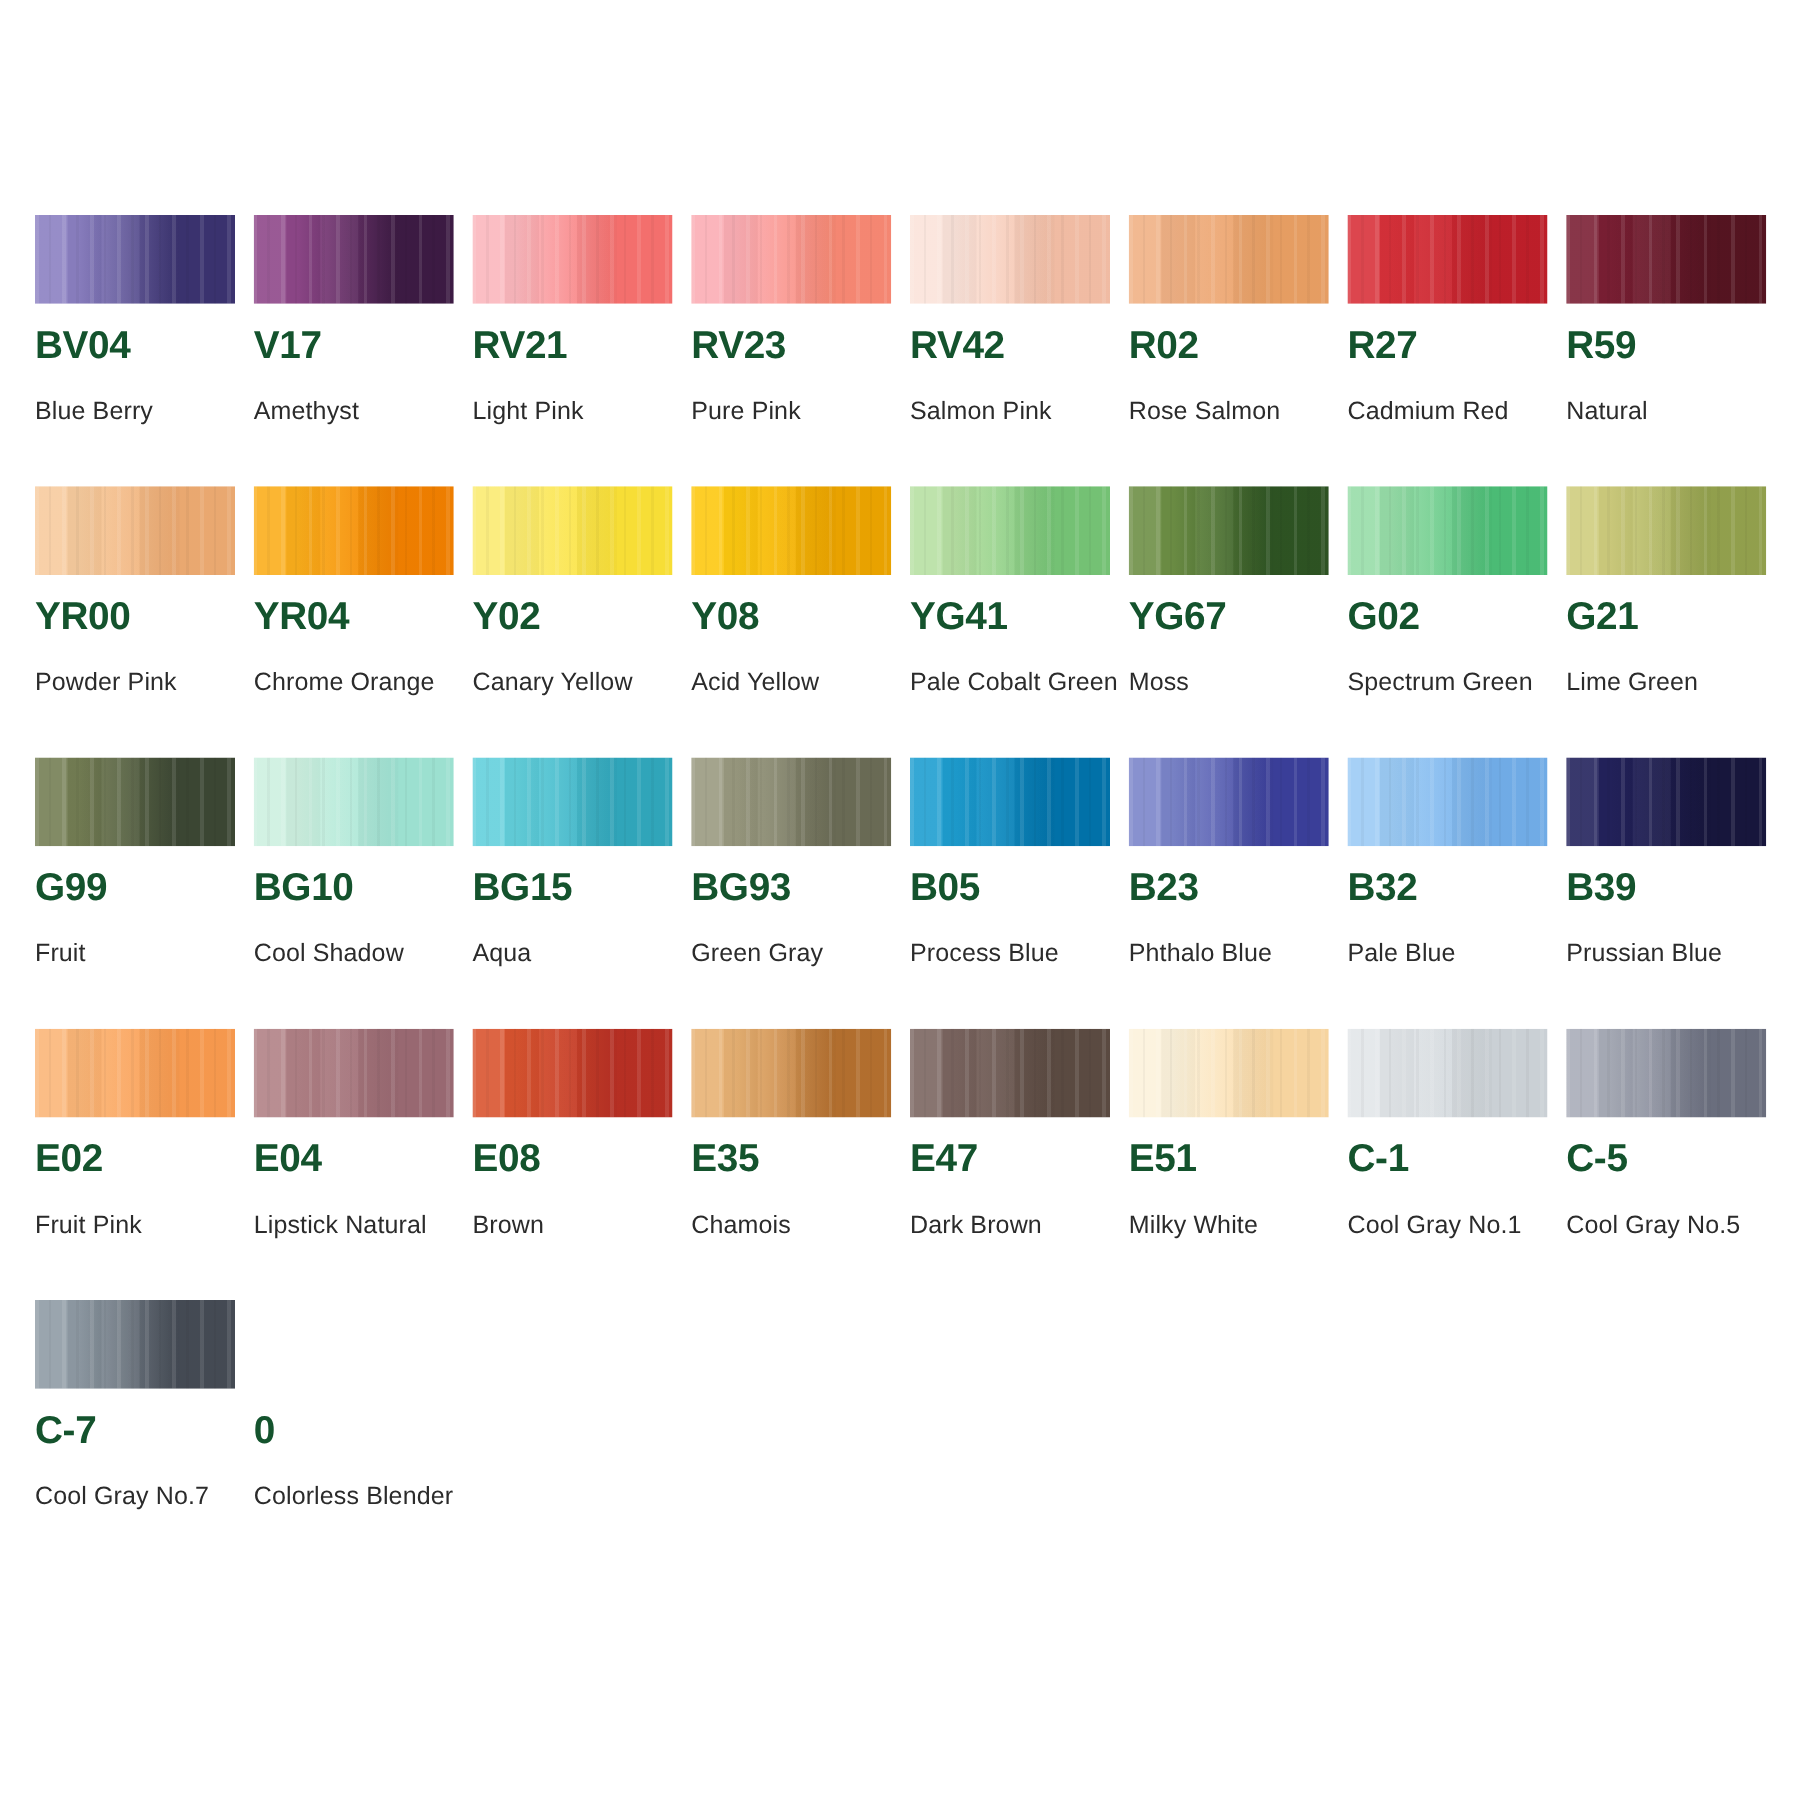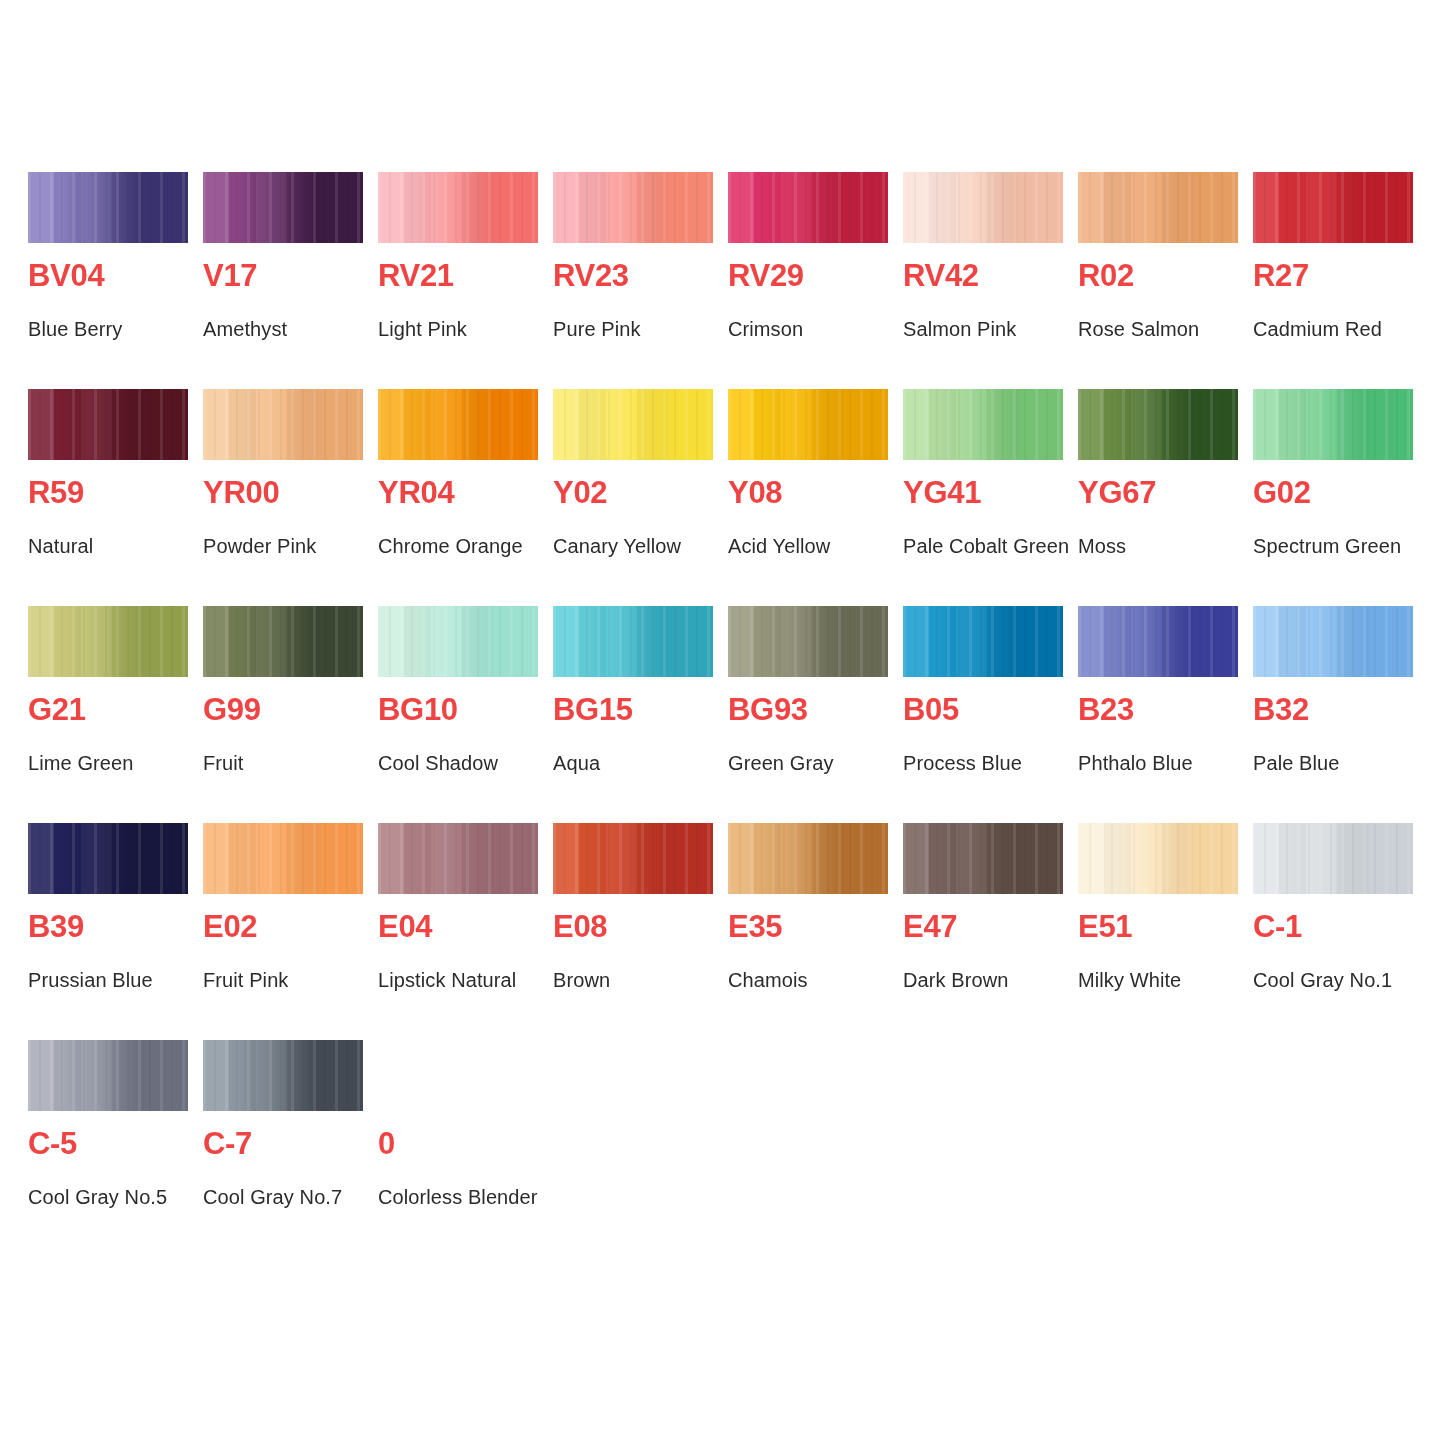--- a/index.html
+++ b/index.html
@@ -99,21 +99,21 @@
   .swatch.empty {
     background: #ffffff;
   }
 
   .code {
     position: absolute;
     left: 0;
     top: 88px;
     font-size: 31px;
     font-weight: bold;
-    color: #ef4444;
+    color: #14532d;
     letter-spacing: -0.3px;
     line-height: 1;
     white-space: nowrap;
   }
 
   .name {
     position: absolute;
     left: 0;
     top: 137px;
     width: 178px;
@@ -160,29 +160,20 @@
         <div class="swatch">
           <div class="base" style="background: linear-gradient(to right, rgb(251, 173, 180) 0%, rgb(251, 173, 180) 22%, rgb(249, 137, 116) 72%, rgb(249, 137, 116) 100%);"></div>
           <div class="bands"></div>
           <div class="streaks"></div>
         </div>
         <div class="code">RV23</div>
         <div class="name">Pure Pink</div>
       </div>
       <div class="cell">
         <div class="swatch">
-          <div class="base" style="background: linear-gradient(to right, rgb(224, 51, 106) 0%, rgb(224, 51, 106) 22%, rgb(192, 32, 63) 72%, rgb(192, 32, 63) 100%);"></div>
-          <div class="bands"></div>
-          <div class="streaks"></div>
-        </div>
-        <div class="code">RV29</div>
-        <div class="name">Crimson</div>
-      </div>
-      <div class="cell">
-        <div class="swatch">
           <div class="base" style="background: linear-gradient(to right, rgb(251, 227, 218) 0%, rgb(251, 227, 218) 22%, rgb(245, 191, 166) 72%, rgb(245, 191, 166) 100%);"></div>
           <div class="bands"></div>
           <div class="streaks"></div>
         </div>
         <div class="code">RV42</div>
         <div class="name">Salmon Pink</div>
       </div>
       <div class="cell">
         <div class="swatch">
           <div class="base" style="background: linear-gradient(to right, rgb(240, 177, 133) 0%, rgb(240, 177, 133) 22%, rgb(234, 160, 100) 72%, rgb(234, 160, 100) 100%);"></div>

